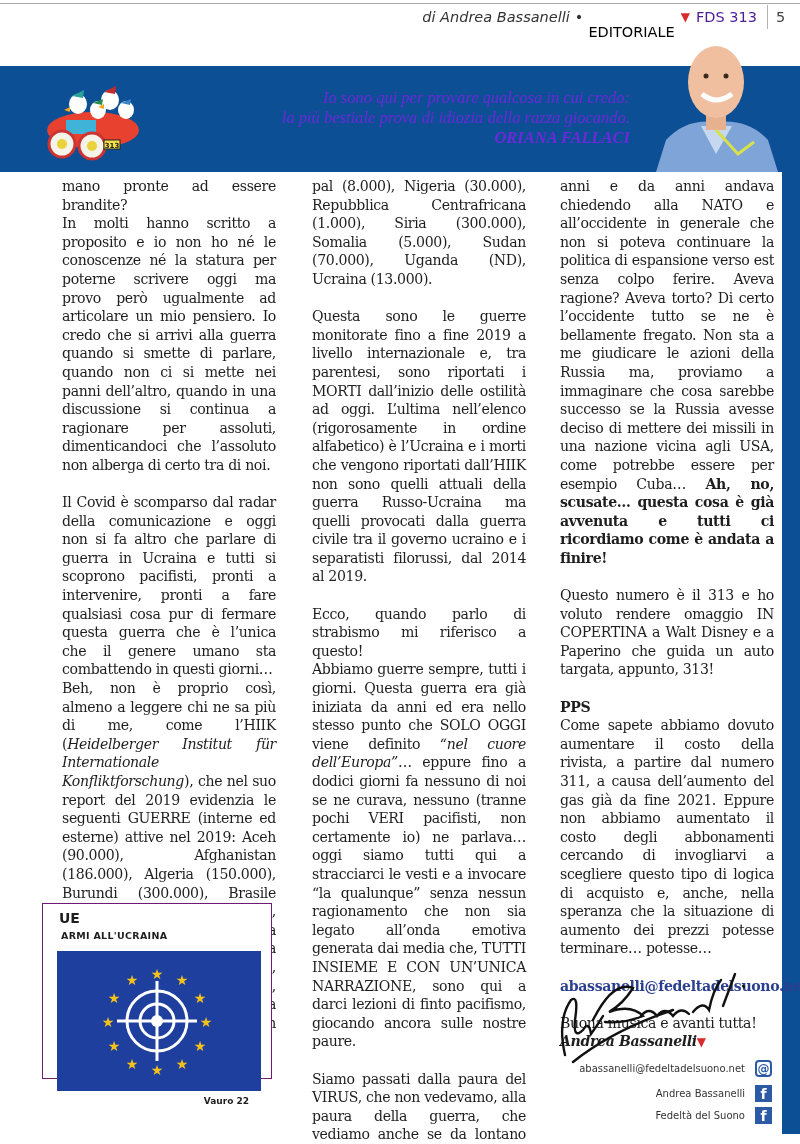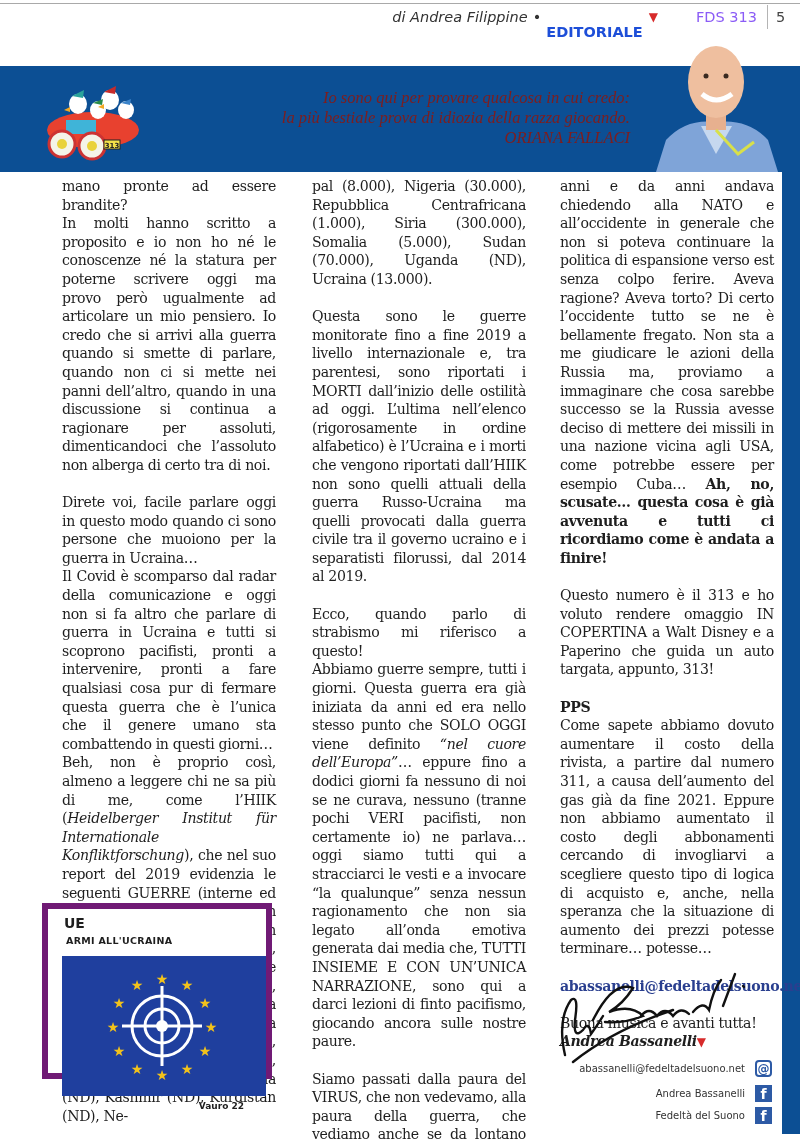--- a/index.html
+++ b/index.html
@@ -4,71 +4,71 @@
 <style>
   * { box-sizing: border-box; margin: 0; padding: 0; }
   html, body { width: 800px; height: 1144px; background: #ffffff; overflow: hidden; }
   body { position: relative; font-family: "DejaVu Serif", "Liberation Serif", serif; color: #1e1e1e; }
 
   .top-rule { position: absolute; left: 0; top: 3px; width: 800px; height: 1px; background: #a9a9a9; }
   .running-head { position: absolute; right: 0; top: 5px; height: 24px; display: flex; align-items: center;
     font-family: "DejaVu Sans", "Liberation Sans", sans-serif; font-size: 14.5px; color: #333; }
   .rh-author { font-style: italic; }
   .rh-bullet { margin: 0 5px; }
-  .rh-section { font-weight: bold; color: #1d4ed8; margin-top: 30px; }
+  .rh-section { font-weight: normal; color: #000000; margin-top: 30px; }
   .rh-triangle { color: #d72a2a; margin: 0 6px; font-size: 12px; }
-  .rh-issue { color: #8b5cf6; margin-left: 32px; }
+  .rh-issue { color: #4c1d95; }
   .rh-sep { width: 1px; height: 24px; background: #b4b4b4; margin: 0 8px 0 10px; }
   .rh-page { width: 24px; color: #444; }
 
   .banner { position: absolute; left: 0; top: 66px; width: 800px; height: 106px; background: #0c4f94; }
   .right-strip { position: absolute; right: 0; top: 172px; width: 18px; height: 962px; background: #0c4f94; }
   .content-bg { position: absolute; left: 0; top: 172px; width: 782px; height: 972px; background: #ffffff; }
 
   .cartoon { position: absolute; left: 38px; top: 78px; width: 110px; height: 85px; }
   .quote { position: absolute; right: 170px; top: 88px; width: 440px; text-align: right;
-    font-family: "Liberation Serif", "DejaVu Serif", serif; font-style: italic; color: #7f1d1d;
+    font-family: "Liberation Serif", "DejaVu Serif", serif; font-style: italic; color: #6d28d9;
     font-size: 16.5px; line-height: 20px; }
-  .quote-author { font-weight: normal; }
+  .quote-author { font-weight: bold; }
   .portrait { position: absolute; left: 646px; top: 30px; width: 142px; height: 142px; }
 
   .col { position: absolute; top: 177px; width: 234px; font-size: 14.1px; line-height: 18.6px;
     text-align: justify; hyphens: manual; font-family: "DejaVu Serif", serif; letter-spacing: -0.35px; }
   .col p { margin-bottom: 0; margin-left: 20px; }
   .col .gap { height: 18.6px; }
   .col1 { left: 42px; }
   .col2 { left: 292px; }
   .col3 { left: 540px; }
   .bold { font-weight: bold; }
   .ital { font-style: italic; }
   .email { color: #2a3f8f; font-weight: bold; }
   .sig-name { font-weight: bold; font-style: italic; }
   .tri-mark { color: #d72a2a; font-size: 12px; }
 
-  .cartoon-box { position: absolute; left: 42px; top: 903px; width: 230px; height: 176px; border: 6px solid #701a75; background: #fff; }
+  .cartoon-box { position: absolute; left: 42px; top: 903px; width: 230px; height: 176px; border: 1px solid #701a75; background: #fff; }
   .cb-top1 { position: absolute; left: 16px; top: 6px; font-family: "DejaVu Sans", sans-serif; font-size: 14px; font-weight: bold; }
   .cb-top2 { position: absolute; left: 18px; top: 26px; font-family: "DejaVu Sans", sans-serif; font-size: 9.5px; font-weight: bold; letter-spacing: 0.3px; }
   .eu-flag { position: absolute; left: 14px; top: 47px; width: 204px; height: 140px; }
   .cb-artist { position: absolute; right: 22px; top: 192px; font-family: "DejaVu Sans", sans-serif; font-size: 9px; font-weight: bold; }
   .cb-bottom { position: absolute; left: 14px; top: 205px; font-family: "DejaVu Sans", sans-serif; font-size: 17px; letter-spacing: 0.5px; }
 
   .signature { position: absolute; left: 553px; top: 960px; width: 220px; height: 110px; }
   .contact { position: absolute; right: 28px; font-family: "DejaVu Sans", "Liberation Sans", sans-serif;
     font-size: 10px; color: #333; display: flex; align-items: center; gap: 10px; }
   .contact-icon { width: 17px; height: 17px; display: flex; align-items: center; justify-content: center; color: #fff; font-weight: bold; font-size: 14px; }
   .fb { background: #2d5aa5; }
   .at { color: #2d5aa5; border: 2px solid #2d5aa5; border-radius: 4px; font-size: 12px; background: #fff; }
 </style>
 </head>
 <body>
 
 <div class="top-rule"></div>
 
 <div class="running-head">
-  <span class="rh-author">di Andrea Filippine</span>
+  <span class="rh-author">di Andrea Bassanelli</span>
   <span class="rh-bullet">•</span>
   <span class="rh-section">EDITORIALE</span>
   <span class="rh-triangle">▼</span>
   <span class="rh-issue">FDS 313</span>
   <span class="rh-sep"></span>
   <span class="rh-page">5</span>
 </div>
 
 <div class="banner"></div>
 <div class="right-strip"></div>
@@ -109,21 +109,20 @@
   <path d="M56 64 Q70 76 86 64" stroke="#fff" stroke-width="5" fill="none"></path>
   <circle cx="60" cy="46" r="2.5" fill="#3a2a20"></circle>
   <circle cx="80" cy="46" r="2.5" fill="#3a2a20"></circle>
   <path d="M70 100 L92 124 L108 112" stroke="#d8e04a" stroke-width="3" fill="none"></path>
 </svg>
 
 <div class="col col1">
   <p>mano pronte ad essere brandite?</p>
   <p>In molti hanno scritto a proposito e io non ho né le conoscenze né la statura per poterne scrivere oggi ma provo però ugualmente ad articolare un  mio pensiero. Io credo che si arrivi alla guerra quando si smette di parlare, quando non ci si mette nei panni dell’altro, quando in una discussione si continua a ragionare per assoluti, dimenticandoci che l’assoluto non alberga di certo tra di noi.</p>
   <div class="gap"></div>
-  <p>Direte voi, facile parlare oggi in questo modo quando ci sono persone che muoiono per la guerra in Ucraina…</p>
   <p>Il Covid è scomparso dal radar della comunicazione e oggi non si fa altro che parlare di guerra in Ucraina e tutti si scoprono pacifisti, pronti a intervenire, pronti a fare qualsiasi cosa pur di fermare questa guerra che è l’unica che il genere umano sta combattendo in questi giorni…</p>
   <p><span>Beh, non è proprio così, almeno a leggere chi ne sa più di me, come l’HIIK (</span><span class="ital">Heidelberger Institut für Internationale Konfliktforschung</span><span>), che nel suo report del 2019 evidenzia le seguenti GUERRE (interne ed esterne) attive nel 2019: Aceh (90.000), Afghanistan (186.000), Algeria (150.000), Burundi (300.000), Brasile (25.000), Colombia (300.000), Congo R.D. (350.000), Costa d’Avorio (ND), Eritrea-Etiopia (70.000), Filippine (150.000), Yemen (140.000), Iraq (ND), Israele-Palestina (ND), Libia (ND), Kashmir (ND), Kurdistan (ND), Ne-</span></p>
 </div>
 
 <div class="col col2">
   <p>pal (8.000), Nigeria (30.000), Repubblica Centrafricana (1.000), Siria (300.000), Somalia (5.000), Sudan (70.000), Uganda (ND), Ucraina (13.000).</p>
   <div class="gap"></div>
   <p>Questa sono le guerre monitorate fino a fine 2019 a livello internazionale e, tra parentesi, sono riportati i MORTI dall’inizio delle ostilità ad oggi. L’ultima nell’elenco (rigorosamente in ordine alfabetico) è l’Ucraina e i morti che vengono riportati dall’HIIK non sono quelli attuali della guerra Russo-Ucraina ma quelli provocati dalla guerra civile tra il governo ucraino e i separatisti filorussi, dal 2014 al 2019.</p>
   <div class="gap"></div>
   <p>Ecco, quando parlo di strabismo mi riferisco a questo!</p>

